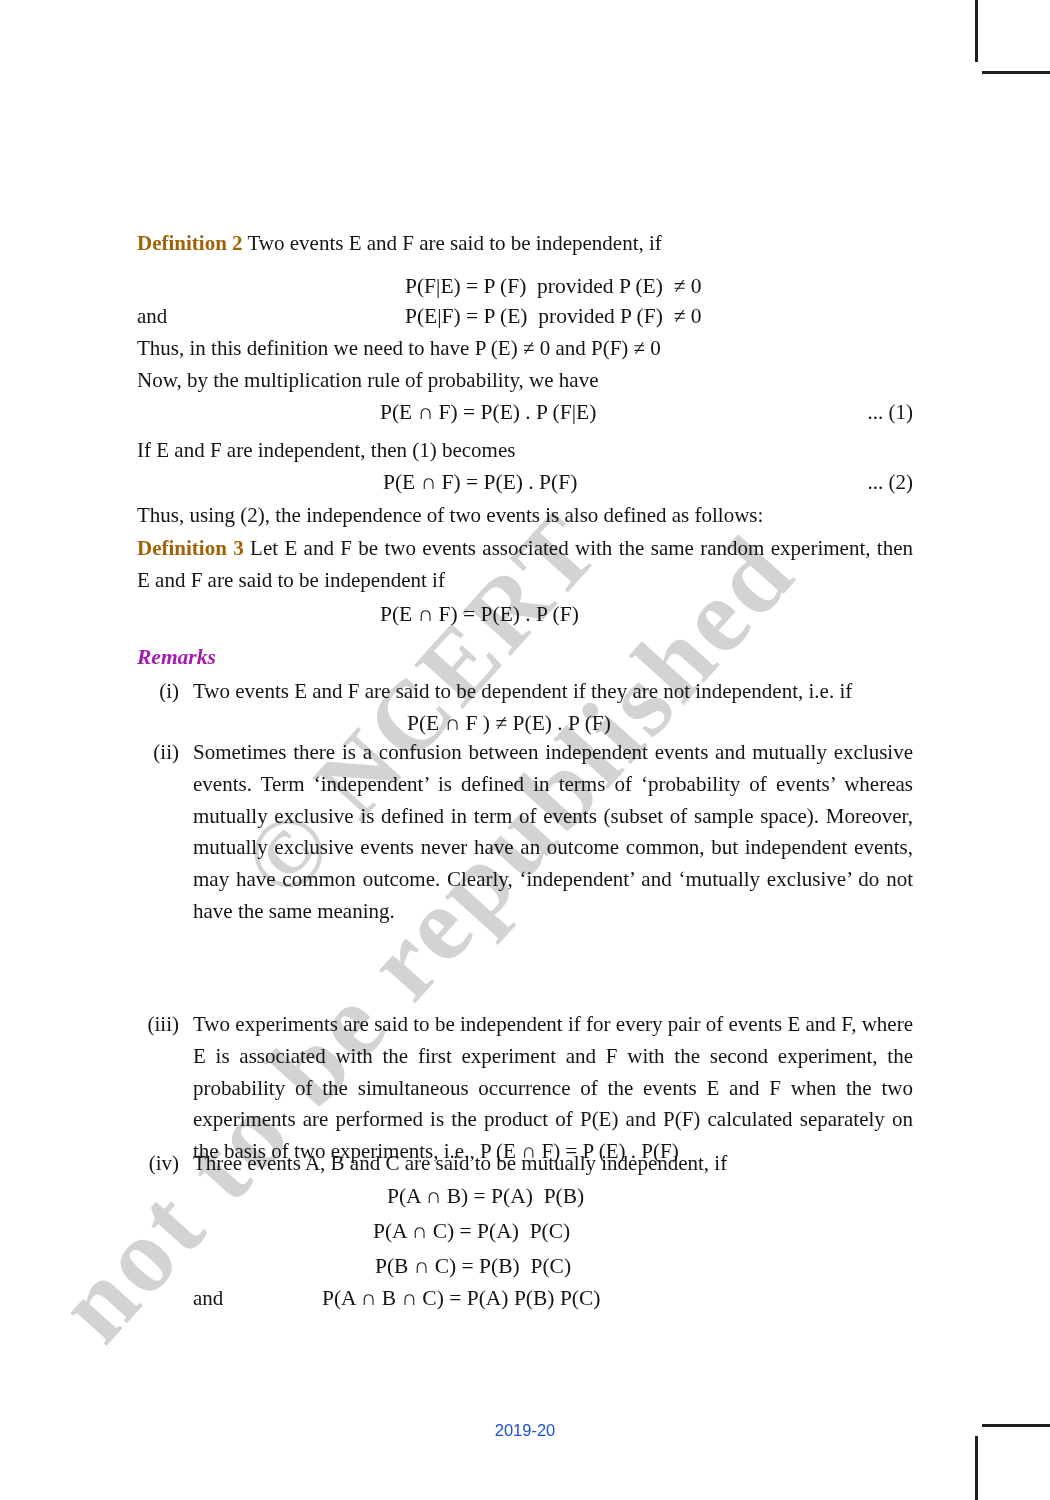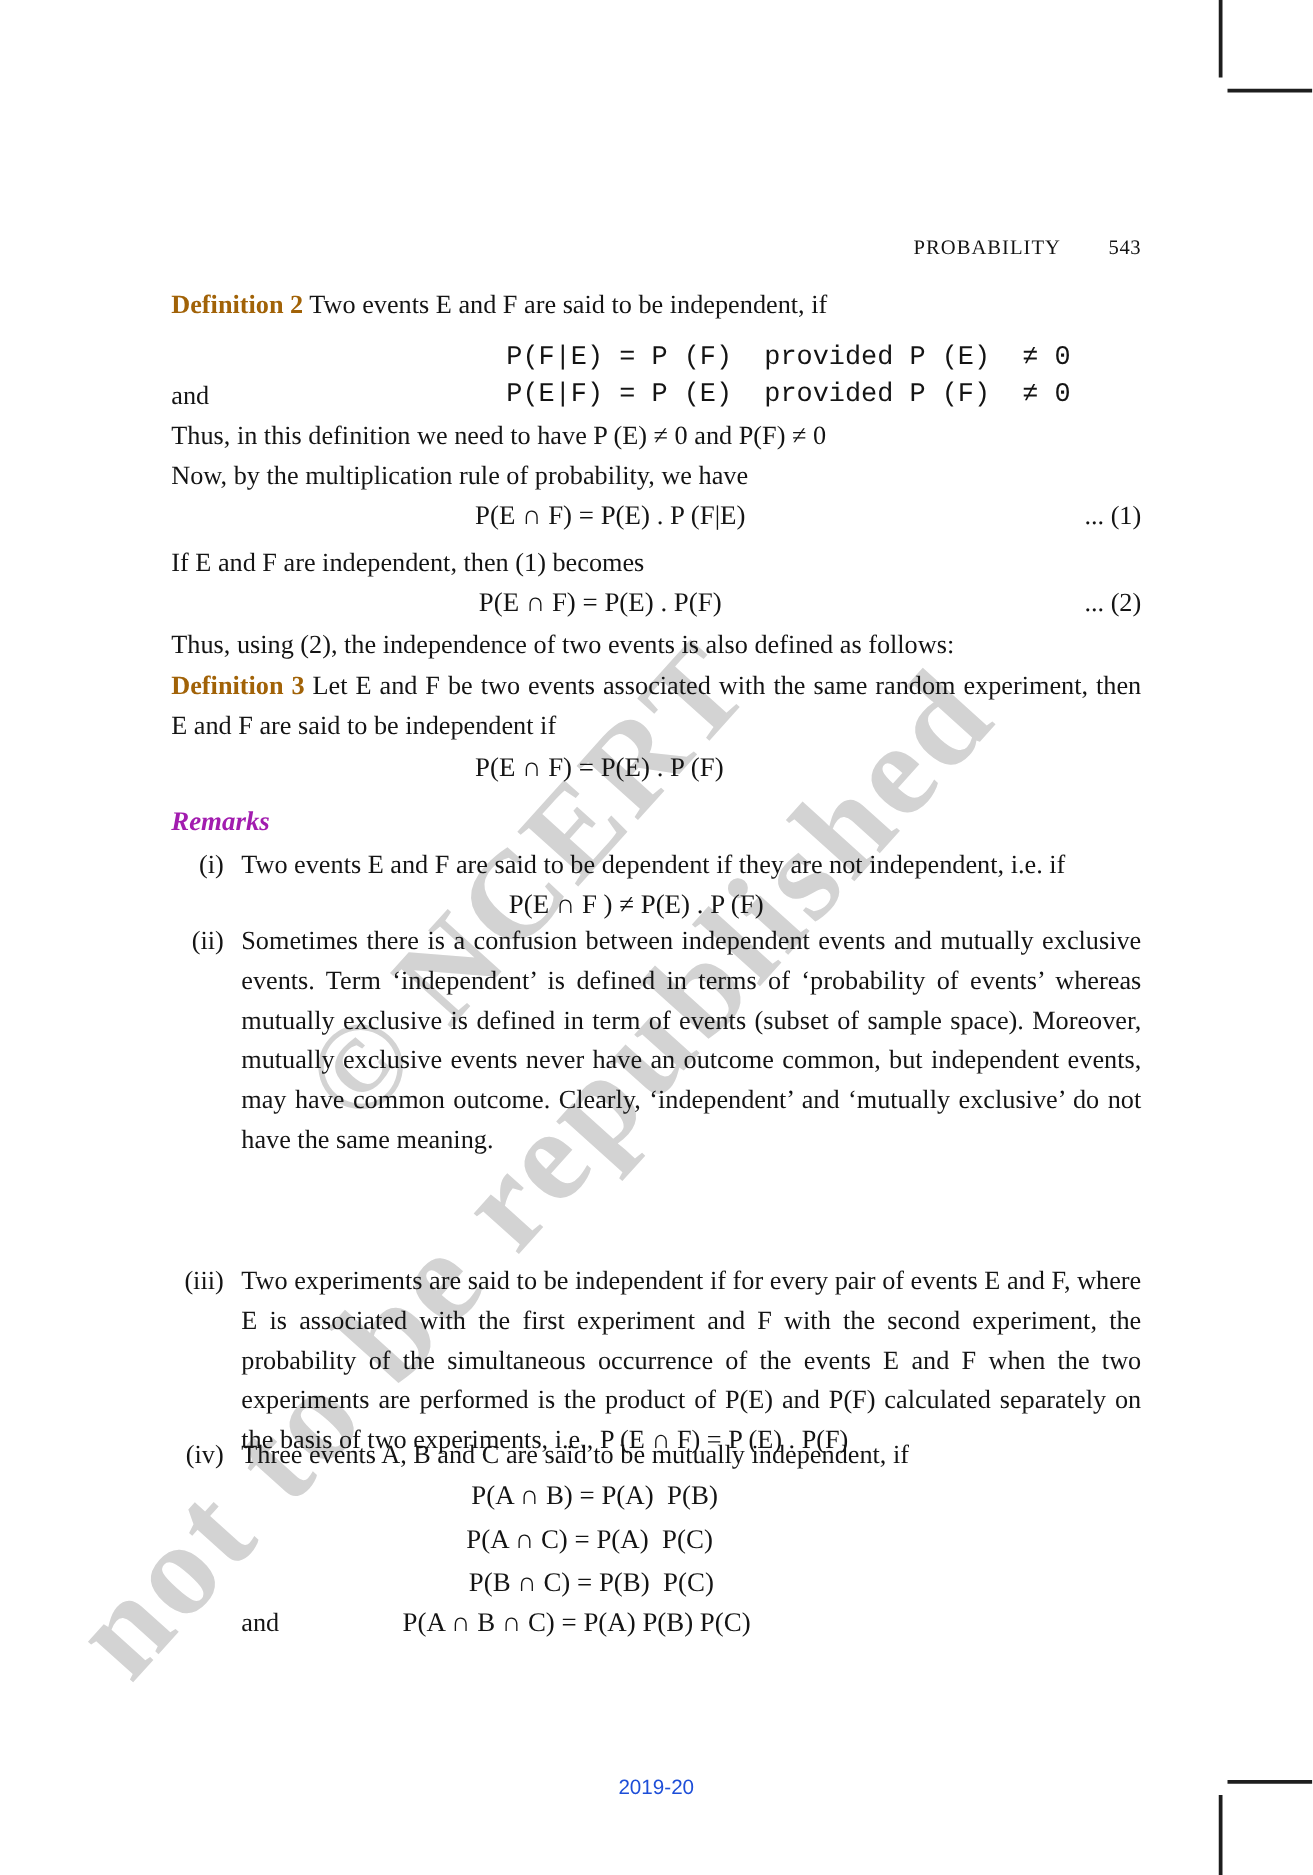--- a/index.html
+++ b/index.html
@@ -54,26 +54,26 @@
   #eqr-i    { top:523px; }
   #item-ii  { top:551px; }
   #p-cont   { top:733px; left:56px; width:720px; }
   #item-iii { top:823px; }
   #item-iv  { top:962px; }
   #eqr-ab   { top:996px; }
   #eqr-ac   { top:1031px; }
   #eqr-bc   { top:1066px; }
   #eqr-abc  { top:1098px; }
   
-  #eqr-fe .eq-body, #eqr-ef .eq-body { left:268px;font-family:Liberation Mono, monospace; }
+  #eqr-fe .eq-body, #eqr-ef .eq-body { left:268px; }
   #eqr-1 .eq-body   { left:243px; }
   #eqr-2 .eq-body   { left:246px; }
   #eqr-ind .eq-body { left:243px; }
   #eqr-i .eq-body   { left:270px; }
-  #eqr-ab .eq-body  { left:240px; }
+  #eqr-ab .eq-body  { left:250px; }
   #eqr-ac .eq-body  { left:236px; }
   #eqr-bc .eq-body  { left:238px; }
   #eqr-abc .eq-body { left:185px; }
   .and-left  { position:absolute; left:0;  font-size:21px; line-height:28px; }
   .and-left2 { position:absolute; left:56px; font-size:21px; line-height:28px; }
   
   .item { display:flex; }
   .marker { flex:none; width:42px; text-align:right; }
   .itext  { flex:none; margin-left:14px; width:720px; text-align:justify; }
   
@@ -91,23 +91,20 @@
   <div class="wm" id="wm1">© NCERT</div>
   <div class="wm" id="wm2">not to be republished</div>
 
   <div class="cropmark" id="cm-tr-v"></div>
   <div class="cropmark" id="cm-tr-h"></div>
   <div class="cropmark" id="cm-br-h"></div>
   <div class="cropmark" id="cm-br-v"></div>
 
   <div id="content">
 
-    <div class="block" id="hdr">
-      <span>PROBABILITY</span><span class="pgnum">543</span>
-    </div>
 
     <div class="block" id="p-def2">
       <span class="blue-label">Definition 2</span><span> Two events E and F are said to be independent, if</span>
     </div>
 
     <div class="eq-row" id="eqr-fe">
       <span class="eq-body">P(F|E) = P (F)  provided P (E)  ≠ 0</span>
     </div>
 
     <div class="eq-row" id="eqr-ef">

